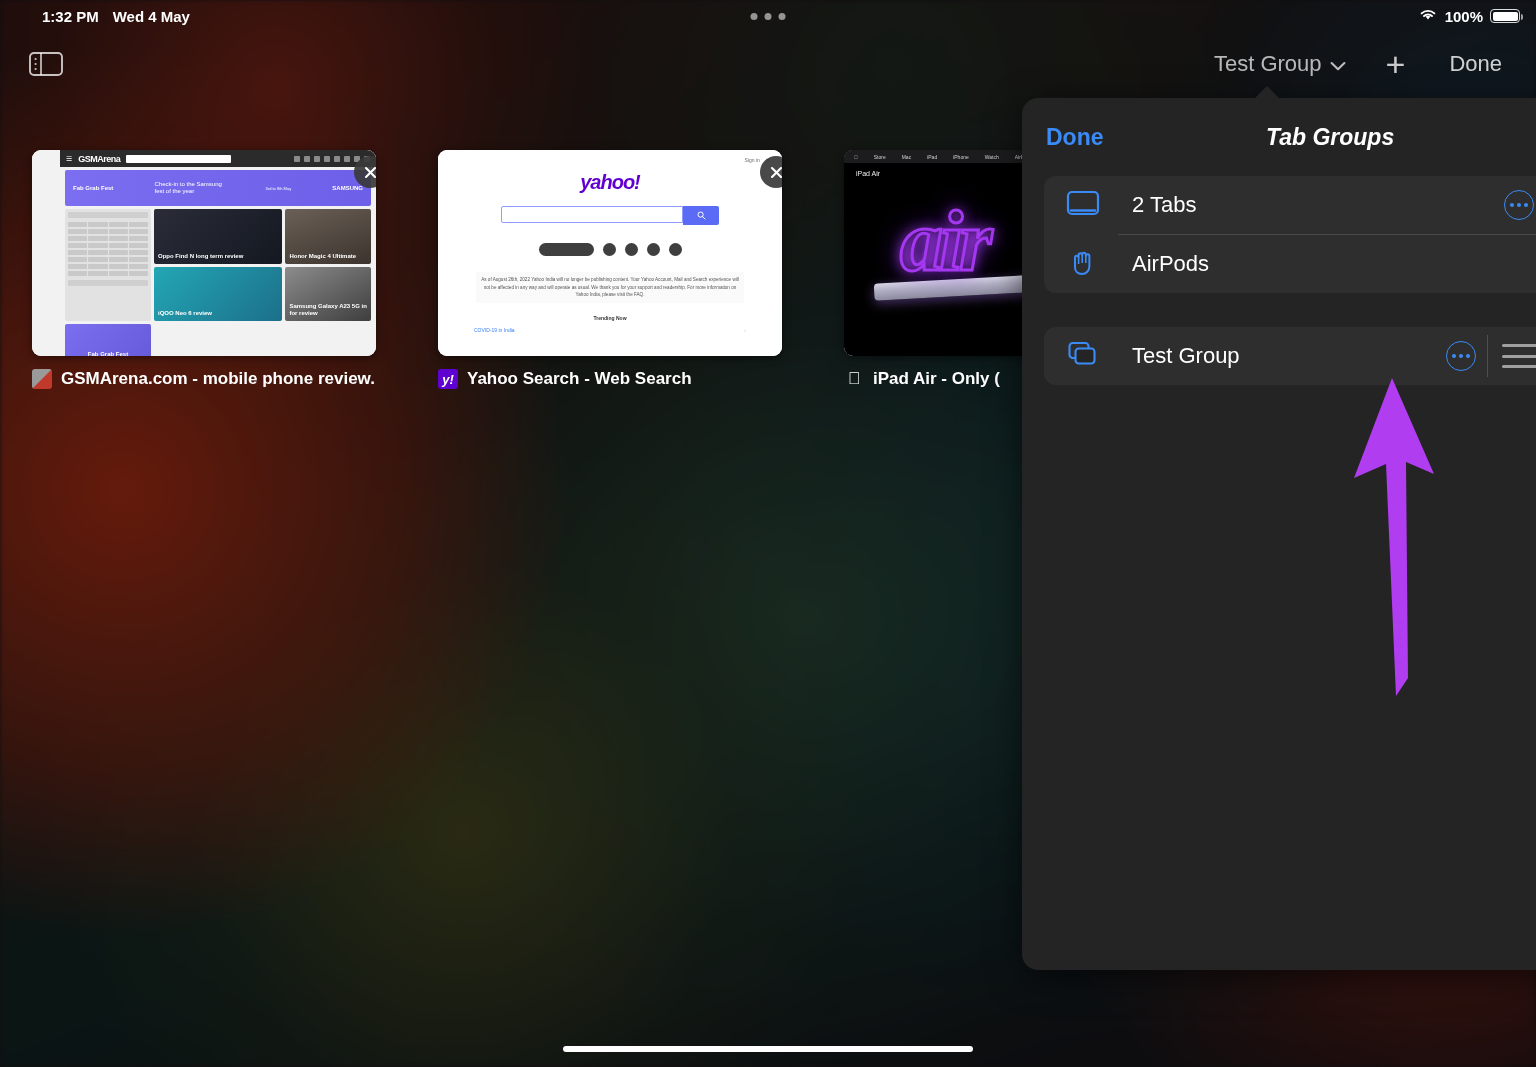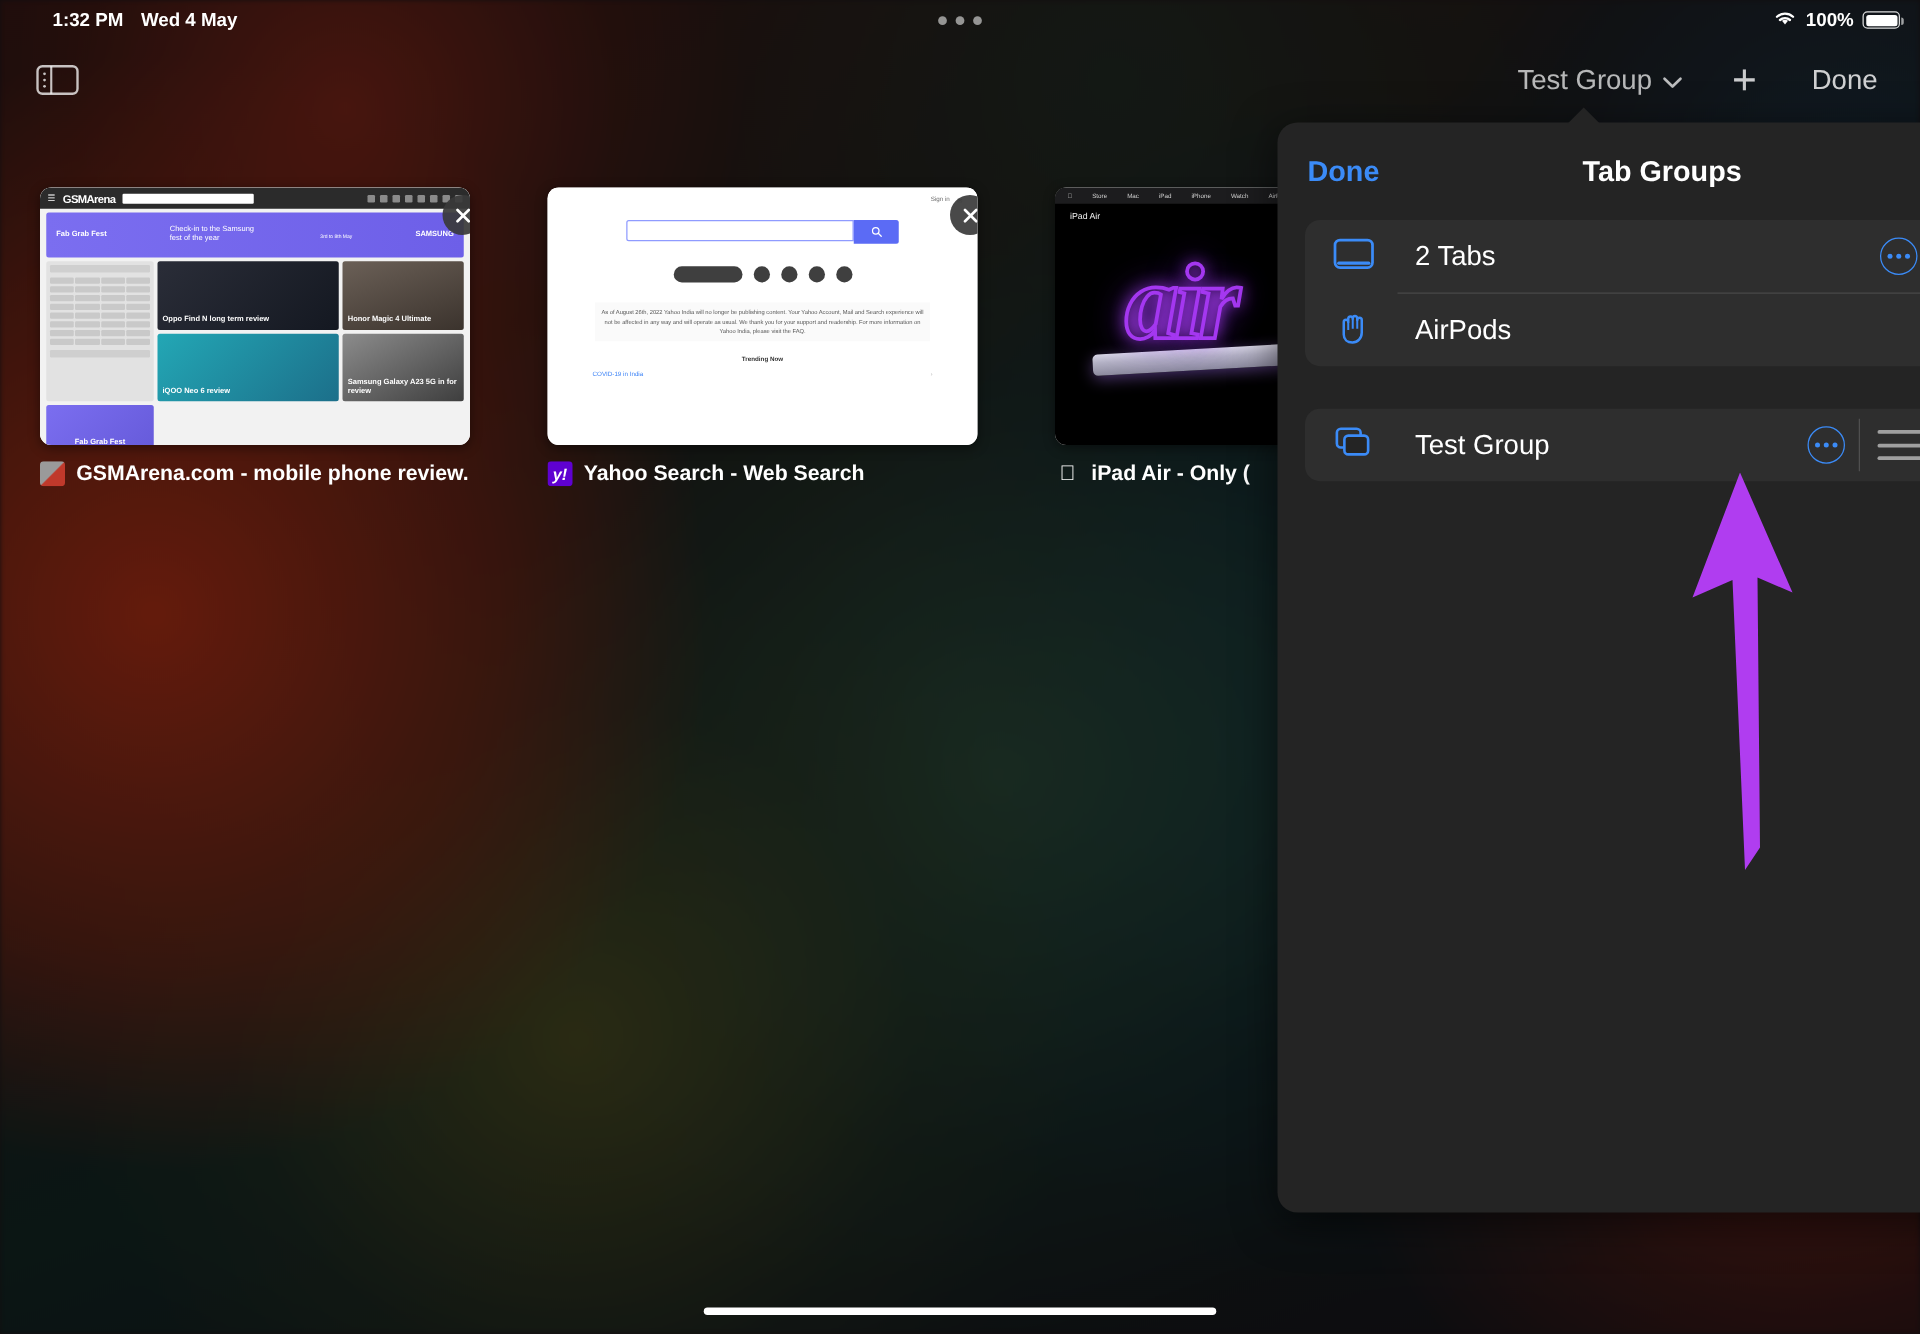--- a/index.html
+++ b/index.html
@@ -83,21 +83,21 @@
     background:rgba(58,58,58,0.92); display:flex; align-items:center; justify-content:center;
     z-index:5; cursor:pointer;
   }
   .tab-label {
     display:flex; align-items:center; gap:9px; margin-top:13px; width:344px;
     color:#ffffff; font-size:17px; font-weight:bold; white-space:nowrap; overflow:hidden;
   }
   .favicon { width:20px; height:20px; border-radius:3px; flex-shrink:0; }
 
   
-  .gsm { background:#f2f2f2; width:100%; height:100%; font-size:4px; color:#333; }
+  .gsm { background:#f2f2f2; width:100%; height:100%; font-size:4px; color:#333;padding-left:28px; }
   .gsm-nav { height:17px; background:#2b2b2b; display:flex; align-items:center; padding:0 6px; gap:6px; }
   .gsm-logo { color:#fff; font-size:9px; font-weight:bold; letter-spacing:-0.5px; }
   .gsm-search { flex:1; max-width:105px; height:8px; background:#fff; border-radius:1px; }
   .gsm-icons { margin-left:auto; display:flex; gap:4px; }
   .gsm-ic { width:6px; height:6px; background:#8a8a8a; border-radius:1px; }
   .gsm-banner {
     height:36px; margin:3px 5px; border-radius:2px;
     background:linear-gradient(90deg,#7b6ef0,#6d5fe8);
     display:flex; align-items:center; justify-content:space-between; padding:0 8px;
     color:#fff; font-size:6px; font-weight:bold;
@@ -162,21 +162,21 @@
     box-shadow:0 8px 34px rgba(0,0,0,0.55);
   }
   #popover-arrow {
     position:absolute; top:-12px; left:232px; width:0; height:0;
     border-left:13px solid transparent; border-right:13px solid transparent;
     border-bottom:13px solid #242424;
   }
   #popover-header { height:78px; display:flex; align-items:center; position:relative; }
   #popover-done { color:#3b8bf7; font-size:23px; font-weight:bold; margin-left:24px; cursor:pointer; }
   #popover-title {
-    position:absolute; left:244px; color:#ffffff; font-size:23px; font-weight:bold;
+    position:absolute; left:244px; color:#ffffff; font-size:23px; font-weight:bold;font-style:italic;
   }
   .pop-card { margin:0 22px; background:#2e2e2e; border-radius:12px; overflow:hidden; }
   .pop-row {
     height:58px; display:flex; align-items:center; padding:0 0 0 22px; cursor:pointer; position:relative;
   }
   .pop-row-label { color:#ffffff; font-size:22px; margin-left:32px; }
   .pop-sep { height:1px; background:rgba(255,255,255,0.13); margin-left:74px; }
   .ellipsis-btn {
     position:absolute; right:26px; width:30px; height:30px; border-radius:50%;
     border:1.8px solid #3b8bf7; display:flex; align-items:center; justify-content:center;
@@ -354,20 +354,21 @@
     </div>
   </div>
 
   <div class="tab-card">
     <div class="tab-thumb">
       <div class="yh">
         <div class="yh-top">
           <span class="yh-topitem">Sign in</span>
           <span class="yh-topitem">✉</span>
         </div>
+        <div class="yh-logo">yahoo!</div>
         <div class="yh-searchrow">
           <span class="yh-input"></span>
           <span class="yh-btn">
             <svg width="9" height="9" viewBox="0 0 9 9">
               <circle cx="3.6" cy="3.6" r="2.6" stroke="#fff" stroke-width="1" fill="none"></circle>
               <line x1="5.6" y1="5.6" x2="8" y2="8" stroke="#fff" stroke-width="1" stroke-linecap="round"></line>
             </svg>
           </span>
         </div>
         <div class="yh-icons">

